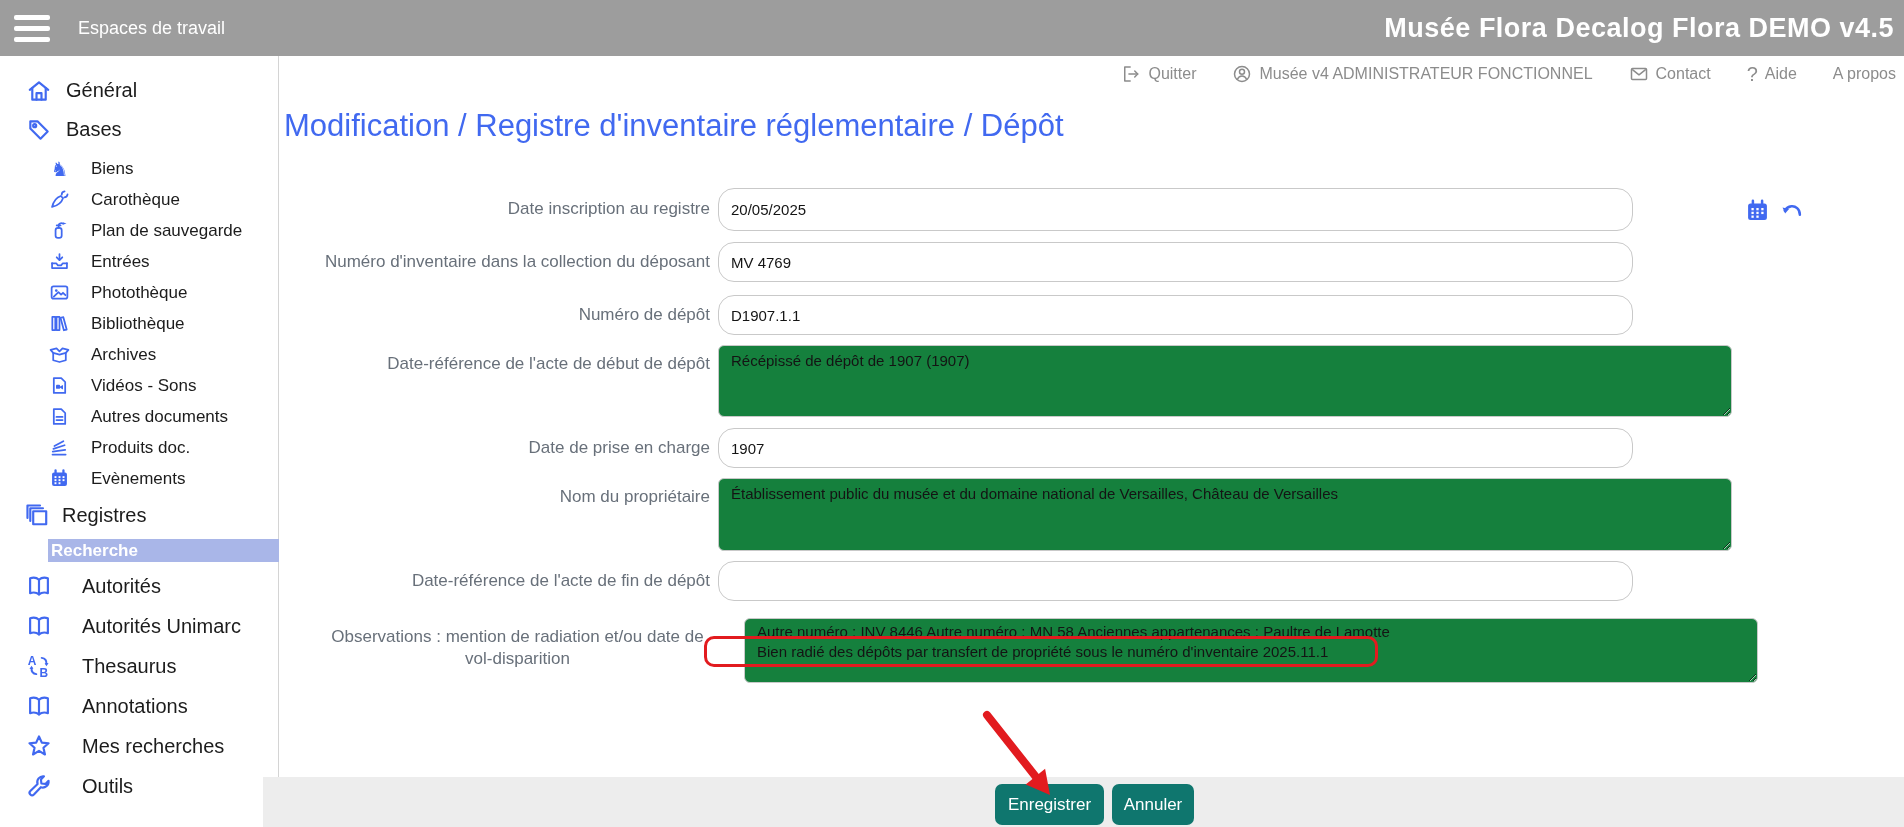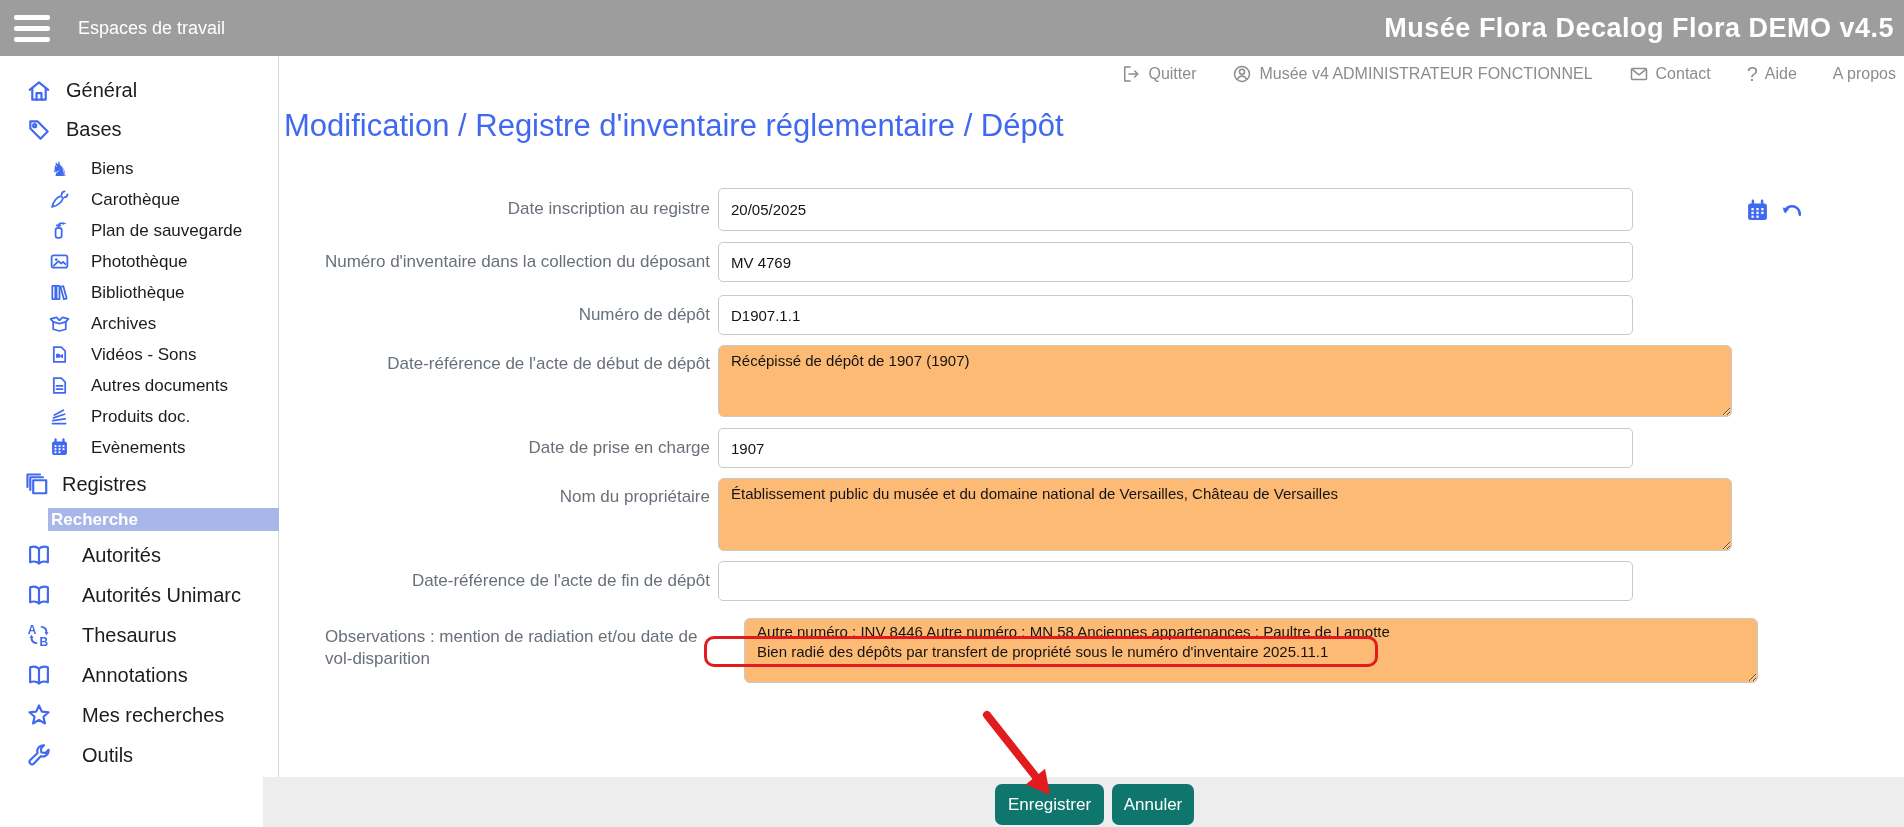--- a/index.html
+++ b/index.html
@@ -41,29 +41,29 @@
   .sicon svg { width:100%; height:100%; stroke:#4169f0; fill:none; stroke-width:2;
     stroke-linecap:round; stroke-linejoin:round; }
   .sicon svg .fill { fill:#4169f0; stroke:none; }
   .sicon svg .wfill { fill:#fff; stroke:none; }
   .uicon { font-family:"DejaVu Sans", sans-serif; color:#4169f0; font-size:20px; line-height:1; }
   .ticn { font:bold 11px "Liberation Sans", sans-serif; fill:#4169f0; stroke:none; }
 
   
   .page-title { position:absolute; left:284px; top:108px; font-size:31px; color:#4169f0; }
   .flabel { position:absolute; left:283px; width:427px; color:#68707a; font-size:17px;
-    text-align:left; display:flex; justify-content:flex-end; line-height:1.3; }
+    text-align:center; display:flex; justify-content:flex-end; line-height:1.3; }
   .flabel.mid { align-items:center; }
   .flabel.top { align-items:flex-start; padding-top:8px; }
   .finput { position:absolute; left:718px; width:915px; border:1px solid #c9c9c9;
-    border-radius:5px; font-size:15px; color:#141414; padding:0 12px;
+    border-radius:16px; font-size:15px; color:#141414; padding:0 12px;
     font-family:"Liberation Sans", sans-serif; background:#fff; }
   .ftext { position:absolute; left:718px; width:1014px; border:1px solid #c9c9c9;
     border-radius:6px; font-size:15px; color:#141414; padding:5px 12px; line-height:20px;
-    font-family:"Liberation Sans", sans-serif; background:#fdba74; resize:both; }
+    font-family:"Liberation Sans", sans-serif; background:#15803d; resize:both; }
   .field-ico { position:absolute; width:23px; height:23px; cursor:pointer; }
   .field-ico svg { width:100%; height:100%; stroke:#4169f0; fill:none; stroke-width:2.4;
     stroke-linecap:round; stroke-linejoin:round; }
   .field-ico svg .fill { fill:#4169f0; stroke:none; }
 
   
   .footer { position:absolute; left:263px; right:0; top:777px; bottom:0; background:#ededed; }
   .btn { position:absolute; top:784px; height:41px; background:#0f766e; color:#fff;
     border:none; border-radius:7px; font-size:17px; font-family:"Liberation Sans", sans-serif;
     cursor:pointer; }
@@ -160,20 +160,31 @@
     <span class="sicon sm">
         <svg viewBox="0 0 24 24">
           <rect x="7.5" y="9" width="7" height="11.5" rx="2.8"></rect>
           <path d="M11 9 V6.2"></path>
           <path d="M8.8 6.2 H13.2"></path>
           <path d="M11 6.2 C11 4.2 13.5 3.2 15.8 4"></path>
           <path d="M15.8 2.6 L20 4 L15.8 5.4 Z" class="fill"></path>
         </svg>
       </span>
     <span>Plan de sauvegarde</span>
+  </div>
+  <div class="side-item sub">
+    <span class="sicon sm">
+        <svg viewBox="0 0 24 24">
+          <path d="M3.5 13.8 V19.5 H20.5 V13.8"></path>
+          <path d="M3.5 14 H8.2 L10.2 16.4 H13.8 L15.8 14 H20.5"></path>
+          <path d="M12 3.5 V10"></path>
+          <path d="M8.8 7.2 L12 10.4 L15.2 7.2"></path>
+        </svg>
+      </span>
+    <span>Entrées</span>
   </div>
   <div class="side-item sub">
     <span class="sicon sm">
         <svg viewBox="0 0 24 24">
           <rect x="3" y="5" width="18" height="14" rx="2.2"></rect>
           <circle cx="8.3" cy="9.8" r="1.5" class="fill"></circle>
           <path d="M5.5 16.8 L10.8 11.5 L13.8 14.5 L16 12.3 L18.8 15.1"></path>
         </svg>
       </span>
     <span>Photothèque</span>

